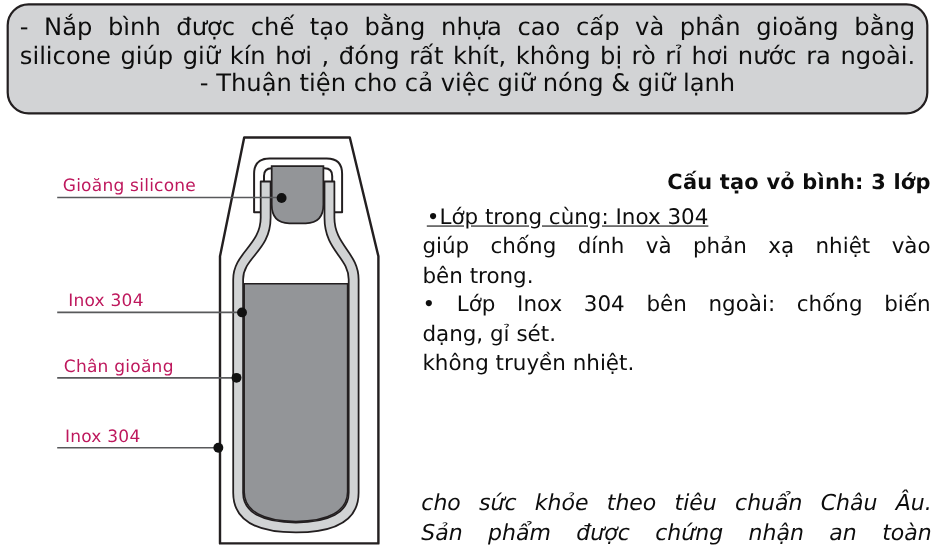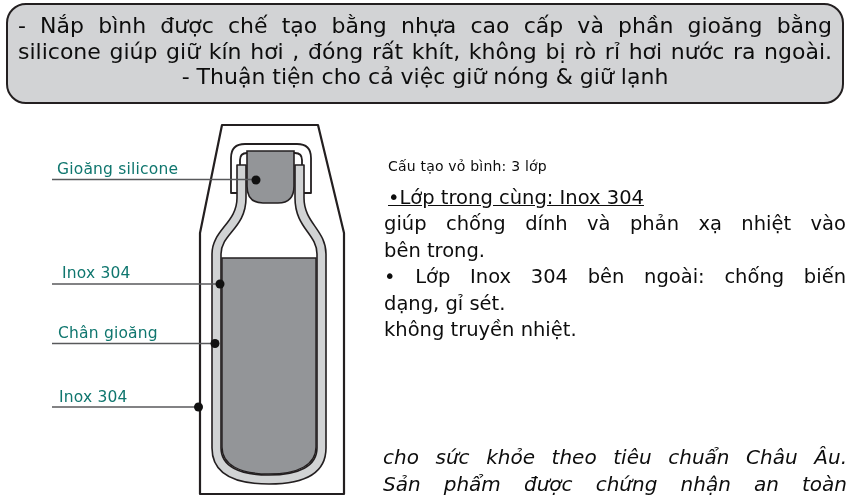--- a/index.html
+++ b/index.html
@@ -35,40 +35,41 @@
   .f-white { fill: #ffffff; }
   .f-gray  { fill: var(--fill_gray, #939598); }
   .f-wall  { fill: var(--wall_gray, #d1d3d4); }
   .leader  { stroke: var(--leader, #58595b); stroke-width: 1.5; }
   .dot     { fill: #111111; }
 
   
   .dlabel {
     position: absolute;
     font-size: 15.5px;
-    color: #0f766e;
+    color: #be185d;
     white-space: nowrap;
     letter-spacing: 0.2px;
   }
 
   
   .construction {
     position: absolute;
     left: 384px; top: 153px;
     width: 462px;
     font-size: 19.5px;
     line-height: 26.5px;
     color: #0d0d0d;
   }
   .construction h2 {
-    font-size: 14px;
-    font-weight: 400;
+    font-size: 19px;
+    font-weight: 700;
     line-height: 26.5px;
     margin: 0 0 5px 4px;
     letter-spacing: 0.2px;
+    text-align: right;
   }
   .cline { width: 100%; }
   .cline.just { text-align: justify; text-align-last: justify; }
   .cline.b1 { margin-left: 4px; text-decoration: underline; }
 
   
   .certification {
     position: absolute;
     left: 383px; top: 444px;
     width: 464px;

